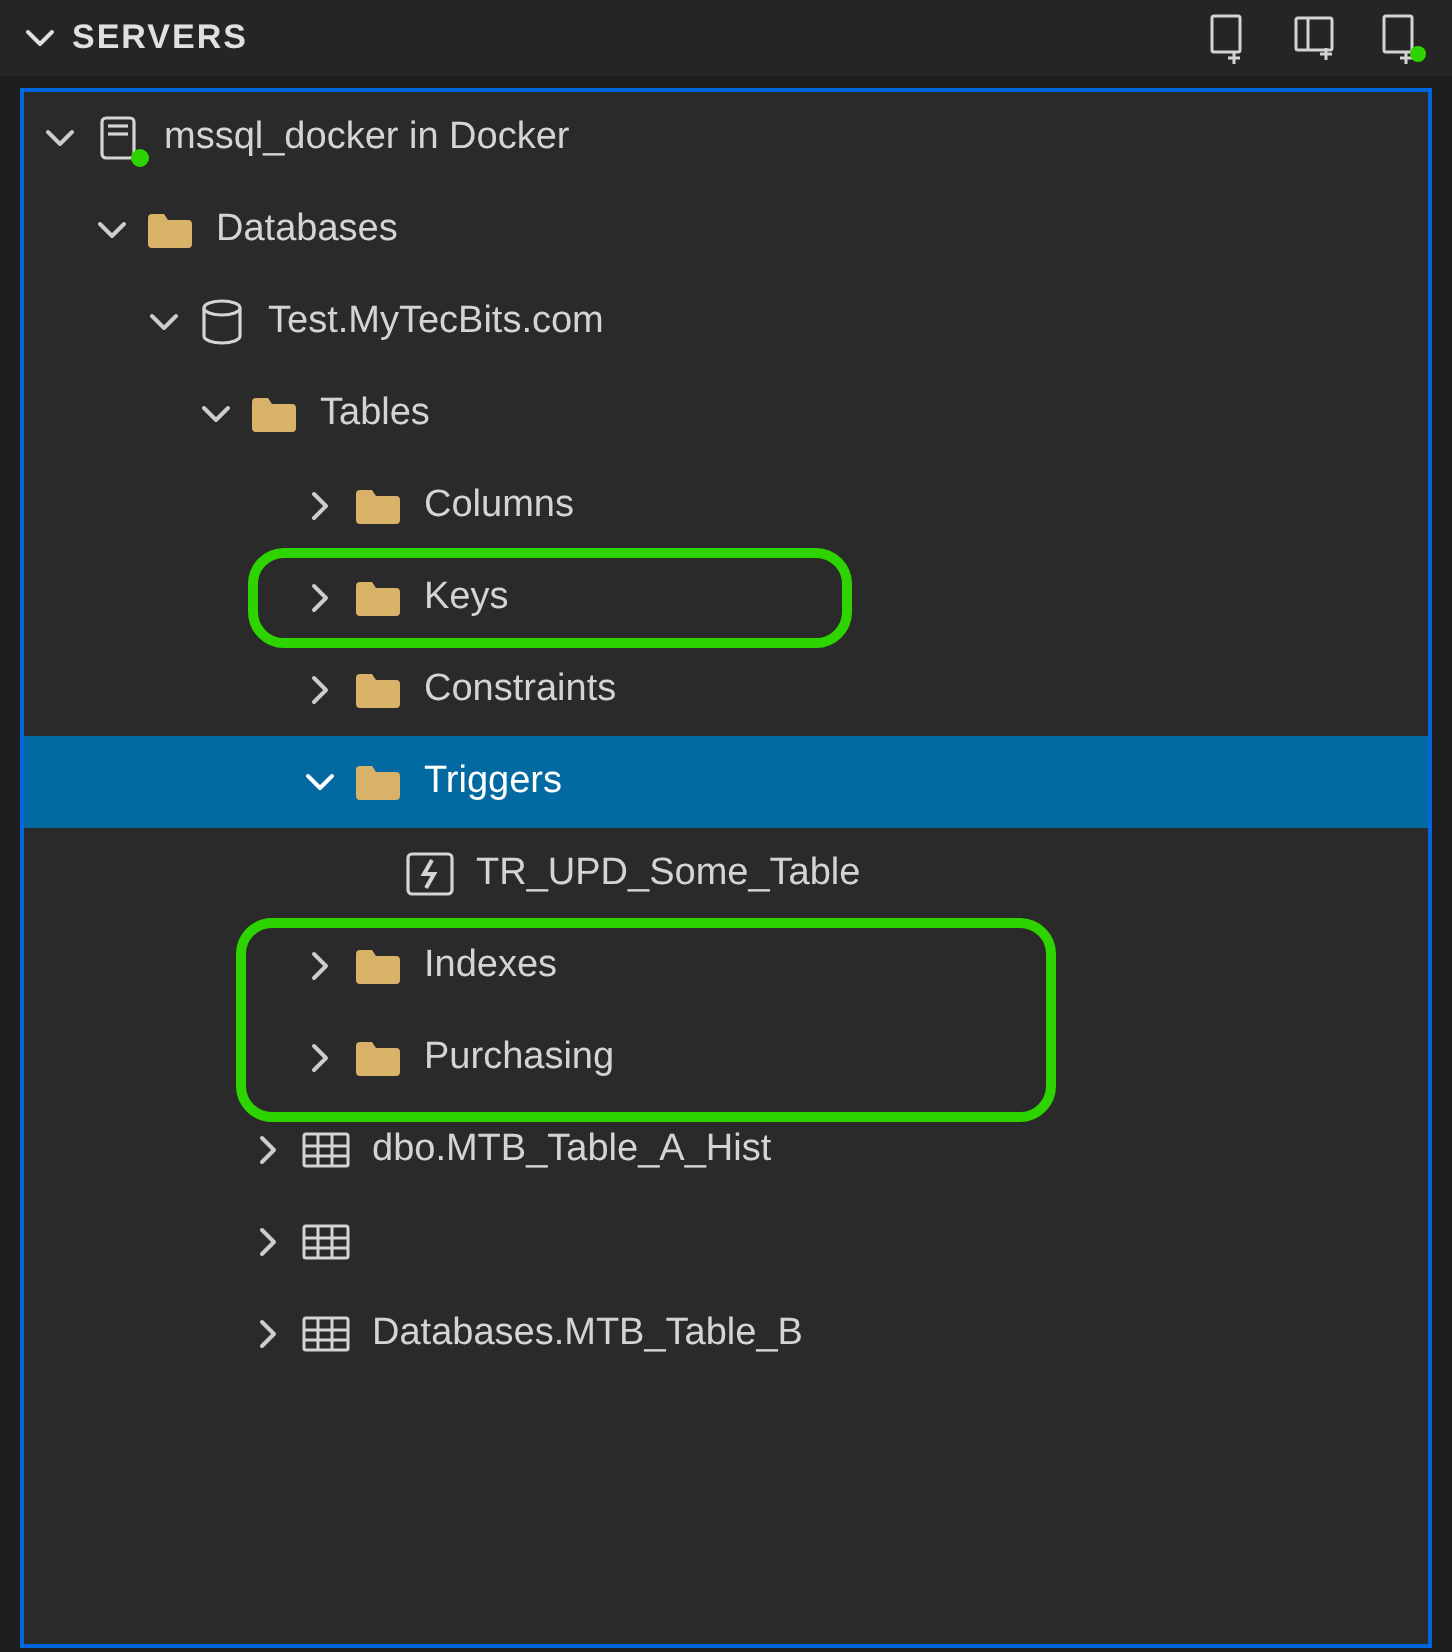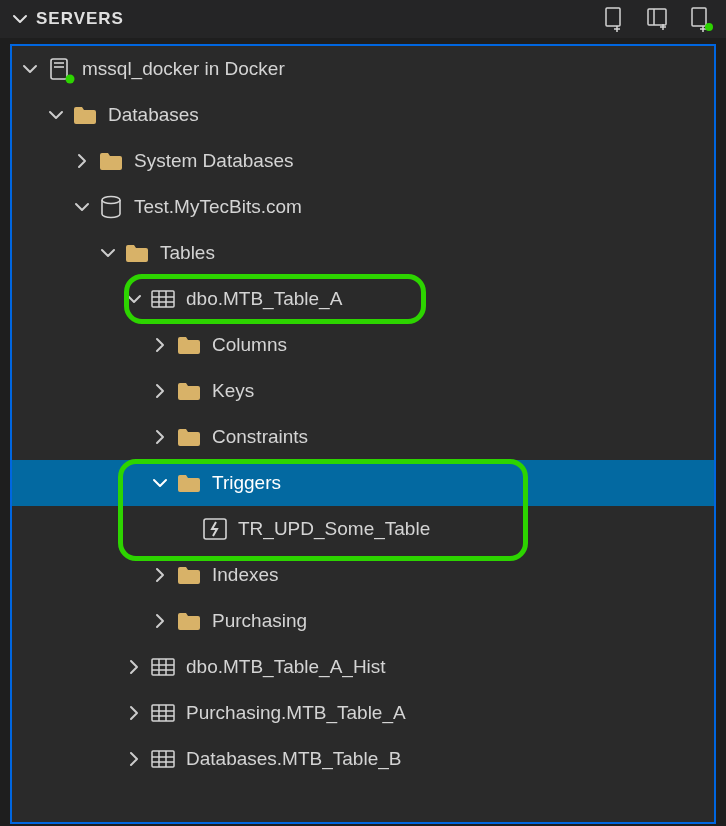--- a/index.html
+++ b/index.html
@@ -211,34 +211,20 @@
           </svg>
       </span>
       <span class="icon">
         <svg width="26" height="22" viewBox="0 0 26 22">
             <use href="#svg-folder" class="folder-fill"></use>
           </svg>
       </span>
       <span class="label">Databases</span>
     </div>
 
-    <div class="row">
-      <span class="indent" style="width:60px"></span>
-      <span class="arrow">
-        <svg width="18" height="18" viewBox="0 0 18 18">
-            <use href="#svg-chevron-right" class="arrow-stroke"></use>
-          </svg>
-      </span>
-      <span class="icon">
-        <svg width="26" height="22" viewBox="0 0 26 22">
-            <use href="#svg-folder" class="folder-fill"></use>
-          </svg>
-      </span>
-      <span class="label">System Databases</span>
-    </div>
 
     <div class="row">
       <span class="indent" style="width:60px"></span>
       <span class="arrow">
         <svg width="18" height="18" viewBox="0 0 18 18">
             <use href="#svg-chevron-down" class="arrow-stroke"></use>
           </svg>
       </span>
       <span class="icon">
         <svg width="26" height="24" viewBox="0 0 26 24" class="db-stroke" stroke-width="1.6">
@@ -256,175 +242,160 @@
           </svg>
       </span>
       <span class="icon">
         <svg width="26" height="22" viewBox="0 0 26 22">
             <use href="#svg-folder" class="folder-fill"></use>
           </svg>
       </span>
       <span class="label">Tables</span>
     </div>
 
+
+    <div class="row">
+      <span class="indent" style="width:138px"></span>
+      <span class="arrow">
+        <svg width="18" height="18" viewBox="0 0 18 18">
+            <use href="#svg-chevron-right" class="arrow-stroke"></use>
+          </svg>
+      </span>
+      <span class="icon">
+        <svg width="26" height="22" viewBox="0 0 26 22">
+            <use href="#svg-folder" class="folder-fill"></use>
+          </svg>
+      </span>
+      <span class="label">Columns</span>
+    </div>
+
+    <div class="row">
+      <span class="indent" style="width:138px"></span>
+      <span class="arrow">
+        <svg width="18" height="18" viewBox="0 0 18 18">
+            <use href="#svg-chevron-right" class="arrow-stroke"></use>
+          </svg>
+      </span>
+      <span class="icon">
+        <svg width="26" height="22" viewBox="0 0 26 22">
+            <use href="#svg-folder" class="folder-fill"></use>
+          </svg>
+      </span>
+      <span class="label">Keys</span>
+    </div>
+
+    <div class="row">
+      <span class="indent" style="width:138px"></span>
+      <span class="arrow">
+        <svg width="18" height="18" viewBox="0 0 18 18">
+            <use href="#svg-chevron-right" class="arrow-stroke"></use>
+          </svg>
+      </span>
+      <span class="icon">
+        <svg width="26" height="22" viewBox="0 0 26 22">
+            <use href="#svg-folder" class="folder-fill"></use>
+          </svg>
+      </span>
+      <span class="label">Constraints</span>
+    </div>
+
+    <div class="row selected">
+      <span class="indent" style="width:138px"></span>
+      <span class="arrow">
+        <svg width="18" height="18" viewBox="0 0 18 18">
+            <use href="#svg-chevron-down" class="arrow-stroke"></use>
+          </svg>
+      </span>
+      <span class="icon">
+        <svg width="26" height="22" viewBox="0 0 26 22">
+            <use href="#svg-folder" class="folder-fill"></use>
+          </svg>
+      </span>
+      <span class="label">Triggers</span>
+    </div>
+
+    <div class="row">
+      <span class="indent" style="width:190px"></span>
+      <span class="icon">
+        <svg width="26" height="24" viewBox="0 0 26 24" stroke="#d4d4d4" fill="none" stroke-width="1.6">
+            <use href="#svg-trigger"></use>
+          </svg>
+      </span>
+      <span class="label">TR_UPD_Some_Table</span>
+    </div>
+
+    <div class="row">
+      <span class="indent" style="width:138px"></span>
+      <span class="arrow">
+        <svg width="18" height="18" viewBox="0 0 18 18">
+            <use href="#svg-chevron-right" class="arrow-stroke"></use>
+          </svg>
+      </span>
+      <span class="icon">
+        <svg width="26" height="22" viewBox="0 0 26 22">
+            <use href="#svg-folder" class="folder-fill"></use>
+          </svg>
+      </span>
+      <span class="label">Indexes</span>
+    </div>
+
+    <div class="row">
+      <span class="indent" style="width:138px"></span>
+      <span class="arrow">
+        <svg width="18" height="18" viewBox="0 0 18 18">
+            <use href="#svg-chevron-right" class="arrow-stroke"></use>
+          </svg>
+      </span>
+      <span class="icon">
+        <svg width="26" height="22" viewBox="0 0 26 22">
+            <use href="#svg-folder" class="folder-fill"></use>
+          </svg>
+      </span>
+      <span class="label">Purchasing</span>
+    </div>
+
     <div class="row">
       <span class="indent" style="width:112px"></span>
       <span class="arrow">
         <svg width="18" height="18" viewBox="0 0 18 18">
-            <use href="#svg-chevron-down" class="arrow-stroke"></use>
+            <use href="#svg-chevron-right" class="arrow-stroke"></use>
           </svg>
       </span>
       <span class="icon">
         <svg width="26" height="24" viewBox="0 0 26 24" class="grid-stroke" stroke-width="1.5">
             <use href="#svg-table"></use>
           </svg>
       </span>
-      <span class="label">dbo.MTB_Table_A</span>
-    </div>
-
-    <div class="row">
-      <span class="indent" style="width:138px"></span>
-      <span class="arrow">
-        <svg width="18" height="18" viewBox="0 0 18 18">
-            <use href="#svg-chevron-right" class="arrow-stroke"></use>
-          </svg>
-      </span>
-      <span class="icon">
-        <svg width="26" height="22" viewBox="0 0 26 22">
-            <use href="#svg-folder" class="folder-fill"></use>
-          </svg>
-      </span>
-      <span class="label">Columns</span>
-    </div>
-
-    <div class="row">
-      <span class="indent" style="width:138px"></span>
-      <span class="arrow">
-        <svg width="18" height="18" viewBox="0 0 18 18">
-            <use href="#svg-chevron-right" class="arrow-stroke"></use>
-          </svg>
-      </span>
-      <span class="icon">
-        <svg width="26" height="22" viewBox="0 0 26 22">
-            <use href="#svg-folder" class="folder-fill"></use>
-          </svg>
-      </span>
-      <span class="label">Keys</span>
-    </div>
-
-    <div class="row">
-      <span class="indent" style="width:138px"></span>
-      <span class="arrow">
-        <svg width="18" height="18" viewBox="0 0 18 18">
-            <use href="#svg-chevron-right" class="arrow-stroke"></use>
-          </svg>
-      </span>
-      <span class="icon">
-        <svg width="26" height="22" viewBox="0 0 26 22">
-            <use href="#svg-folder" class="folder-fill"></use>
-          </svg>
-      </span>
-      <span class="label">Constraints</span>
-    </div>
-
-    <div class="row selected">
-      <span class="indent" style="width:138px"></span>
-      <span class="arrow">
-        <svg width="18" height="18" viewBox="0 0 18 18">
-            <use href="#svg-chevron-down" class="arrow-stroke"></use>
-          </svg>
-      </span>
-      <span class="icon">
-        <svg width="26" height="22" viewBox="0 0 26 22">
-            <use href="#svg-folder" class="folder-fill"></use>
-          </svg>
-      </span>
-      <span class="label">Triggers</span>
-    </div>
-
-    <div class="row">
-      <span class="indent" style="width:190px"></span>
-      <span class="icon">
-        <svg width="26" height="24" viewBox="0 0 26 24" stroke="#d4d4d4" fill="none" stroke-width="1.6">
-            <use href="#svg-trigger"></use>
-          </svg>
-      </span>
-      <span class="label">TR_UPD_Some_Table</span>
-    </div>
-
-    <div class="row">
-      <span class="indent" style="width:138px"></span>
-      <span class="arrow">
-        <svg width="18" height="18" viewBox="0 0 18 18">
-            <use href="#svg-chevron-right" class="arrow-stroke"></use>
-          </svg>
-      </span>
-      <span class="icon">
-        <svg width="26" height="22" viewBox="0 0 26 22">
-            <use href="#svg-folder" class="folder-fill"></use>
-          </svg>
-      </span>
-      <span class="label">Indexes</span>
-    </div>
-
-    <div class="row">
-      <span class="indent" style="width:138px"></span>
-      <span class="arrow">
-        <svg width="18" height="18" viewBox="0 0 18 18">
-            <use href="#svg-chevron-right" class="arrow-stroke"></use>
-          </svg>
-      </span>
-      <span class="icon">
-        <svg width="26" height="22" viewBox="0 0 26 22">
-            <use href="#svg-folder" class="folder-fill"></use>
-          </svg>
-      </span>
-      <span class="label">Purchasing</span>
+      <span class="label">dbo.MTB_Table_A_Hist</span>
     </div>
 
     <div class="row">
       <span class="indent" style="width:112px"></span>
       <span class="arrow">
         <svg width="18" height="18" viewBox="0 0 18 18">
             <use href="#svg-chevron-right" class="arrow-stroke"></use>
           </svg>
       </span>
       <span class="icon">
         <svg width="26" height="24" viewBox="0 0 26 24" class="grid-stroke" stroke-width="1.5">
             <use href="#svg-table"></use>
           </svg>
       </span>
-      <span class="label">dbo.MTB_Table_A_Hist</span>
-    </div>
+    </div>
+
 
     <div class="row">
       <span class="indent" style="width:112px"></span>
       <span class="arrow">
         <svg width="18" height="18" viewBox="0 0 18 18">
             <use href="#svg-chevron-right" class="arrow-stroke"></use>
           </svg>
       </span>
       <span class="icon">
         <svg width="26" height="24" viewBox="0 0 26 24" class="grid-stroke" stroke-width="1.5">
             <use href="#svg-table"></use>
           </svg>
       </span>
-      <span class="label">Purchasing.MTB_Table_A</span>
-    </div>
-
-
-    <div class="row">
-      <span class="indent" style="width:112px"></span>
-      <span class="arrow">
-        <svg width="18" height="18" viewBox="0 0 18 18">
-            <use href="#svg-chevron-right" class="arrow-stroke"></use>
-          </svg>
-      </span>
-      <span class="icon">
-        <svg width="26" height="24" viewBox="0 0 26 24" class="grid-stroke" stroke-width="1.5">
-            <use href="#svg-table"></use>
-          </svg>
-      </span>
       <span class="label">Databases.MTB_Table_B</span>
     </div>
 
   </div>
 </div>
 
 </body></html>

